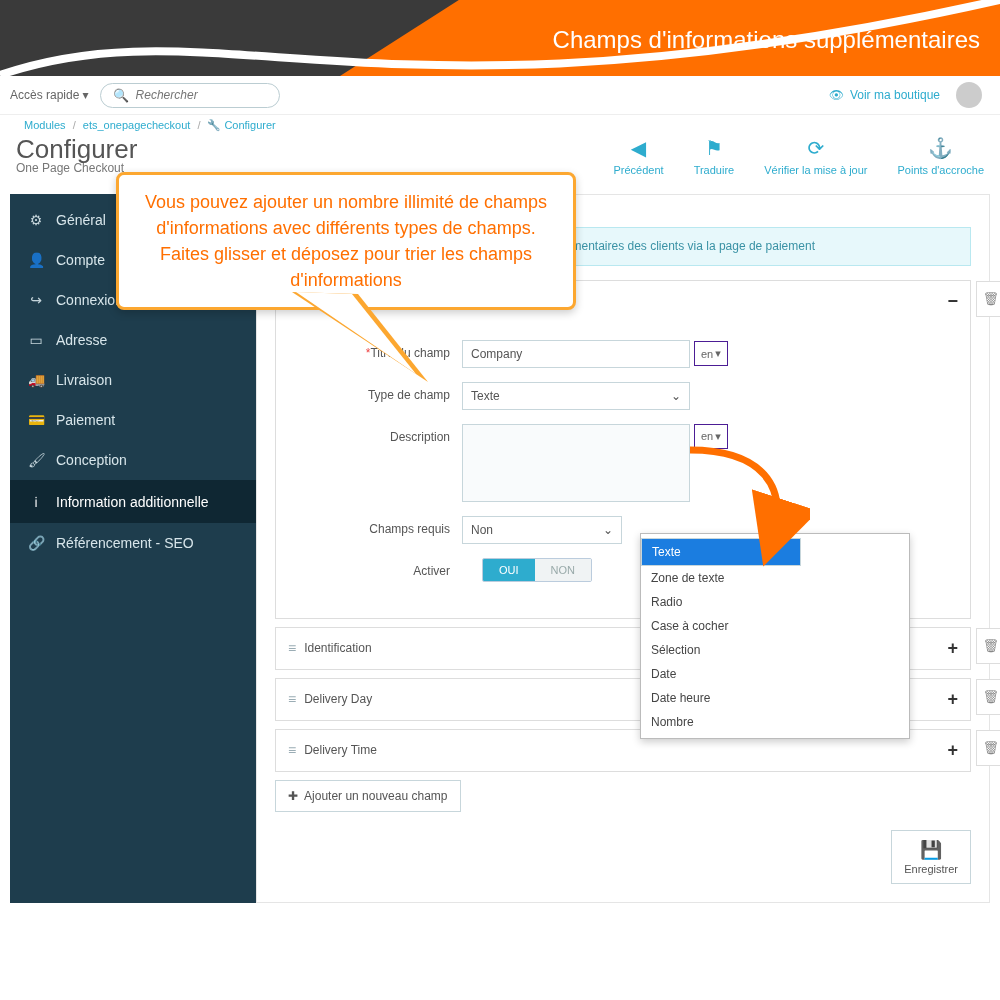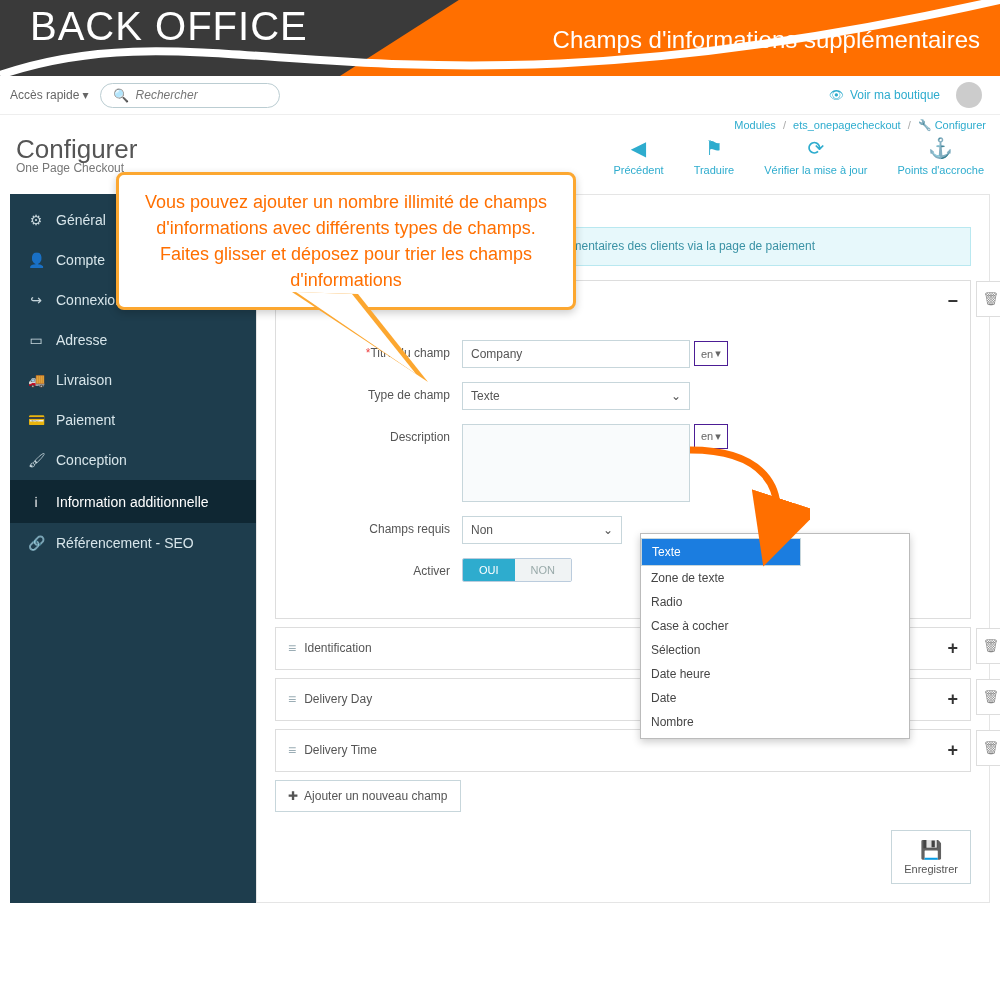--- a/index.html
+++ b/index.html
@@ -16,21 +16,21 @@
   
   .topbar { display: flex; align-items: center; padding: 6px 18px 6px 10px; gap: 12px; border-bottom: 1px solid #eee; }
   .quick { font-size: 12px; color: #666; cursor: pointer; display: inline-flex; align-items: center; gap: 3px; }
   .searchbox { flex: 0 0 auto; display: flex; align-items: center; gap: 6px; border: 1px solid #bbcdd2; border-radius: 18px; padding: 4px 12px; width: 180px; }
   .searchbox input { border: none; outline: none; font-size: 12px; font-style: italic; color: #888; width: 100%; background: transparent; }
   .topbar-right { margin-left: auto; display: flex; align-items: center; gap: 16px; }
   .view-shop { color: #2eacce; font-size: 12px; display: flex; align-items: center; gap: 6px; cursor: pointer; }
   .avatar { width: 26px; height: 26px; border-radius: 50%; background: #ccc; }
 
   
-  .crumbs { padding: 4px 14px; font-size: 11px; color: #888; text-align: right; }
+  .crumbs { padding: 4px 24px; font-size: 11px; color: #888; }
   .crumbs span { color: #2eacce; cursor: pointer; }
   .crumbs .sep { color: #aaa; margin: 0 4px; }
   .crumbs .active { color: #555; }
 
   
   .page-head { display: flex; align-items: flex-start; padding: 0 16px 18px 16px; }
   .page-head h1 { font-size: 26px; font-weight: 400; color: #555; line-height: 1.05; }
   .page-head .sub { font-size: 12px; color: #777; margin-top: -2px; }
   .head-actions { margin-left: auto; display: flex; gap: 30px; }
   .head-action { display: flex; flex-direction: column; align-items: center; gap: 4px; font-size: 11px; color: #2eacce; cursor: pointer; }
@@ -56,21 +56,21 @@
   .form-row { display: flex; align-items: flex-start; margin-bottom: 14px; }
   .form-row label { width: 180px; text-align: right; padding-right: 12px; padding-top: 6px; font-size: 12px; color: #555; }
   .req { color: #e44; }
   .form-row .ctrl { flex: 0 0 auto; display: flex; align-items: center; gap: 4px; }
   .txt, .sel, .area { border: 1px solid #c7d6db; padding: 6px 8px; font-size: 12px; color: #555; background: #fff; }
   .txt { width: 228px; height: 28px; }
   .sel { width: 160px; height: 28px; display: flex; justify-content: space-between; align-items: center; cursor: pointer; }
   .sel.wide { width: 228px; }
   .area { width: 228px; height: 78px; background: #f9fbfc; resize: none; }
   .lang-btn { border: 1px solid #4c1d95; padding: 5px 6px; font-size: 11px; color: #666; background: #fff; cursor: pointer; display: flex; align-items: center; gap: 2px; }
-  .toggle { display: inline-flex; border: 1px solid #bcd; border-radius: 2px; overflow: hidden; font-size: 11px; }
+  .toggle { display: inline-flex; border: 1px solid #bcd; border-radius: 2px; overflow: hidden; font-size: 11px; margin-left: 20px; }
   .toggle span { padding: 5px 16px; background: #f0f3f4; color: #9aa; }
   .toggle .on { background: #2eacce; color: #fff; }
 
   .add-btn { border: 1px solid #c7d6db; background: #fff; padding: 8px 12px; font-size: 12px; color: #555; display: inline-flex; align-items: center; gap: 6px; cursor: pointer; }
 
   .save-box { border: 1px solid #c7d6db; background: #fff; padding: 8px 12px; font-size: 11px; color: #555; display: inline-flex; flex-direction: column; align-items: center; gap: 2px; cursor: pointer; float: right; margin-top: 18px; }
 
   
   .dropdown { position: absolute; background: #fff; border: 1px solid #bbb; padding: 4px 0; font-size: 12px; box-shadow: 0 3px 8px rgba(0,0,0,.2); z-index: 50; width: 270px; }
   .dropdown .opt { padding: 5px 10px; cursor: pointer; color: #454545; }
@@ -85,21 +85,20 @@
 </style>
 </head>
 <body>
 
 <div class="banner">
   <div class="dark"></div>
   <div class="orange"></div>
   <svg class="swoosh" viewBox="0 0 1000 130" preserveAspectRatio="none">
     <path d="M0,105 C220,30 380,170 1000,30" stroke="#fff" stroke-width="8" fill="none"></path>
   </svg>
-  <div class="title-left">BACK OFFICE</div>
   <div class="title-right">Champs d'informations supplémentaires</div>
 </div>
 
 <div class="topbar">
   <div class="quick">
       <span>Accès rapide</span>
       <span>▾</span>
     </div>
   <div class="searchbox">
     <span>🔍</span>
@@ -298,22 +297,22 @@
     </div>
   </div>
 </div>
 
 <div class="dropdown" style="top:533px; left:640px;" id="dd">
     <div class="opt sel">Texte</div>
     <div class="opt">Zone de texte</div>
     <div class="opt">Radio</div>
     <div class="opt">Case à cocher</div>
     <div class="opt">Sélection</div>
+    <div class="opt">Date</div>
     <div class="opt">Date heure</div>
-    <div class="opt">Date</div>
     <div class="opt">Nombre</div>
   </div>
 
 <svg class="curve-arrow" style="top:440px; left:680px;" width="130" height="130">
   <defs>
       <marker id="ah" markerWidth="10" markerHeight="10" refX="6" refY="5" orient="auto">
         <path d="M0,0 L10,5 L0,10 z" fill="#ff6f00"></path>
       </marker>
     </defs>
   <path d="M10,10 C80,10 110,45 92,100" stroke="#ff6f00" stroke-width="7" fill="none" marker-end="url(#ah)"></path>

